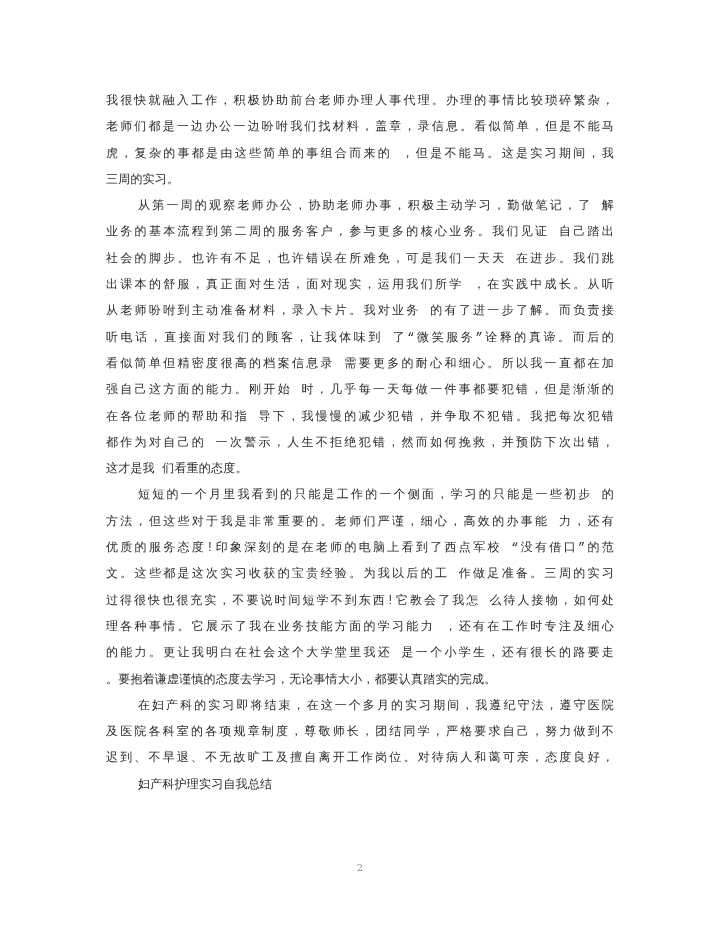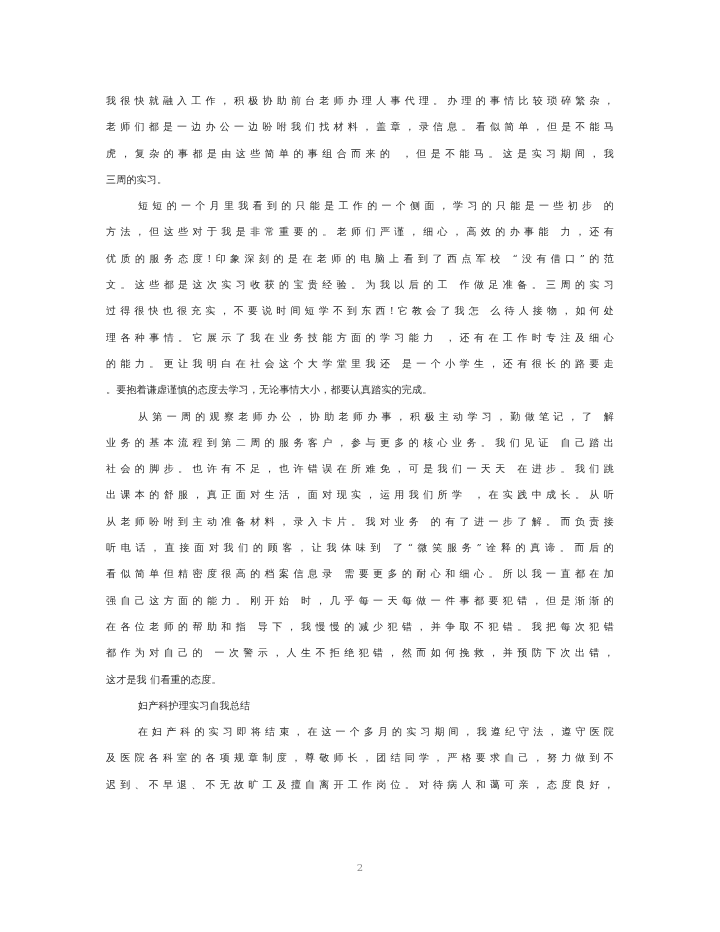--- a/index.html
+++ b/index.html
@@ -1,66 +1,66 @@
 <!DOCTYPE html>
 <html><head>
 <meta charset="utf-8">
 <style>
   html, body { margin: 0; padding: 0; background: #ffffff; }
   body { width: 720px; height: 932px; position: relative; overflow: hidden;
          font-family: "DejaVu Serif", "Liberation Serif", serif; color: #2a2a2a; }
   .page { position: absolute; left: 106px; top: 88px; width: 508px; }
-  .line { height: 26.3px; line-height: 26.3px; font-size: 10px; white-space: nowrap;
-          text-align: justify; text-align-last: justify; letter-spacing: 0.2px; }
+  .line { height: 26.3px; line-height: 26.3px; font-size: 12px; white-space: nowrap;
+          text-align: justify; text-align-last: justify; letter-spacing: 0.2px; font-family: Liberation Mono, monospace; }
   .line.last { text-align-last: left; }
   .indent { padding-left: 32px; }
   .page-number { position: absolute; top: 862px; left: 0; width: 720px; text-align: center;
                  font-size: 10px; color: #888; }
 </style>
 </head>
 <body>
 
 <div class="page">
 
   <div>
     <div class="line">我很快就融入工作，积极协助前台老师办理人事代理。办理的事情比较琐碎繁杂，</div>
     <div class="line">老师们都是一边办公一边吩咐我们找材料，盖章，录信息。看似简单，但是不能马</div>
     <div class="line">虎，复杂的事都是由这些简单的事组合而来的 ，但是不能马。这是实习期间，我</div>
     <div class="line last">三周的实习。</div>
   </div>
 
   <div>
-    <div class="line indent">短短的一个月里我看到的只能是工作的一个侧面，学习的只能是一些初步 的</div>
-    <div class="line">方法，但这些对于我是非常重要的。老师们严谨，细心，高效的办事能 力，还有</div>
-    <div class="line">优质的服务态度!印象深刻的是在老师的电脑上看到了西点军校 “没有借口”的范</div>
-    <div class="line">文。这些都是这次实习收获的宝贵经验。为我以后的工 作做足准备。三周的实习</div>
-    <div class="line">过得很快也很充实，不要说时间短学不到东西!它教会了我怎 么待人接物，如何处</div>
-    <div class="line">理各种事情。它展示了我在业务技能方面的学习能力 ，还有在工作时专注及细心</div>
-    <div class="line">的能力。更让我明白在社会这个大学堂里我还 是一个小学生，还有很长的路要走</div>
-    <div class="line last">。要抱着谦虚谨慎的态度去学习，无论事情大小，都要认真踏实的完成。</div>
-  </div>
-
-  <div>
     <div class="line indent">从第一周的观察老师办公，协助老师办事，积极主动学习，勤做笔记，了 解</div>
     <div class="line">业务的基本流程到第二周的服务客户，参与更多的核心业务。我们见证 自己踏出</div>
     <div class="line">社会的脚步。也许有不足，也许错误在所难免，可是我们一天天 在进步。我们跳</div>
     <div class="line">出课本的舒服，真正面对生活，面对现实，运用我们所学 ，在实践中成长。从听</div>
     <div class="line">从老师吩咐到主动准备材料，录入卡片。我对业务 的有了进一步了解。而负责接</div>
     <div class="line">听电话，直接面对我们的顾客，让我体味到 了“微笑服务”诠释的真谛。而后的</div>
     <div class="line">看似简单但精密度很高的档案信息录 需要更多的耐心和细心。所以我一直都在加</div>
     <div class="line">强自己这方面的能力。刚开始 时，几乎每一天每做一件事都要犯错，但是渐渐的</div>
     <div class="line">在各位老师的帮助和指 导下，我慢慢的减少犯错，并争取不犯错。我把每次犯错</div>
     <div class="line">都作为对自己的 一次警示，人生不拒绝犯错，然而如何挽救，并预防下次出错，</div>
     <div class="line last">这才是我 们看重的态度。</div>
   </div>
 
   <div>
-    <div class="line indent last">妇产科护理实习自我总结</div>
+    <div class="line indent">短短的一个月里我看到的只能是工作的一个侧面，学习的只能是一些初步 的</div>
+    <div class="line">方法，但这些对于我是非常重要的。老师们严谨，细心，高效的办事能 力，还有</div>
+    <div class="line">优质的服务态度!印象深刻的是在老师的电脑上看到了西点军校 “没有借口”的范</div>
+    <div class="line">文。这些都是这次实习收获的宝贵经验。为我以后的工 作做足准备。三周的实习</div>
+    <div class="line">过得很快也很充实，不要说时间短学不到东西!它教会了我怎 么待人接物，如何处</div>
+    <div class="line">理各种事情。它展示了我在业务技能方面的学习能力 ，还有在工作时专注及细心</div>
+    <div class="line">的能力。更让我明白在社会这个大学堂里我还 是一个小学生，还有很长的路要走</div>
+    <div class="line last">。要抱着谦虚谨慎的态度去学习，无论事情大小，都要认真踏实的完成。</div>
   </div>
 
   <div>
     <div class="line indent">在妇产科的实习即将结束，在这一个多月的实习期间，我遵纪守法，遵守医院</div>
     <div class="line">及医院各科室的各项规章制度，尊敬师长，团结同学，严格要求自己，努力做到不</div>
     <div class="line">迟到、不早退、不无故旷工及擅自离开工作岗位。对待病人和蔼可亲，态度良好，</div>
   </div>
+
+  <div>
+    <div class="line indent last">妇产科护理实习自我总结</div>
+  </div>
 </div>
 
 <div class="page-number">2</div>
 
 </body></html>

